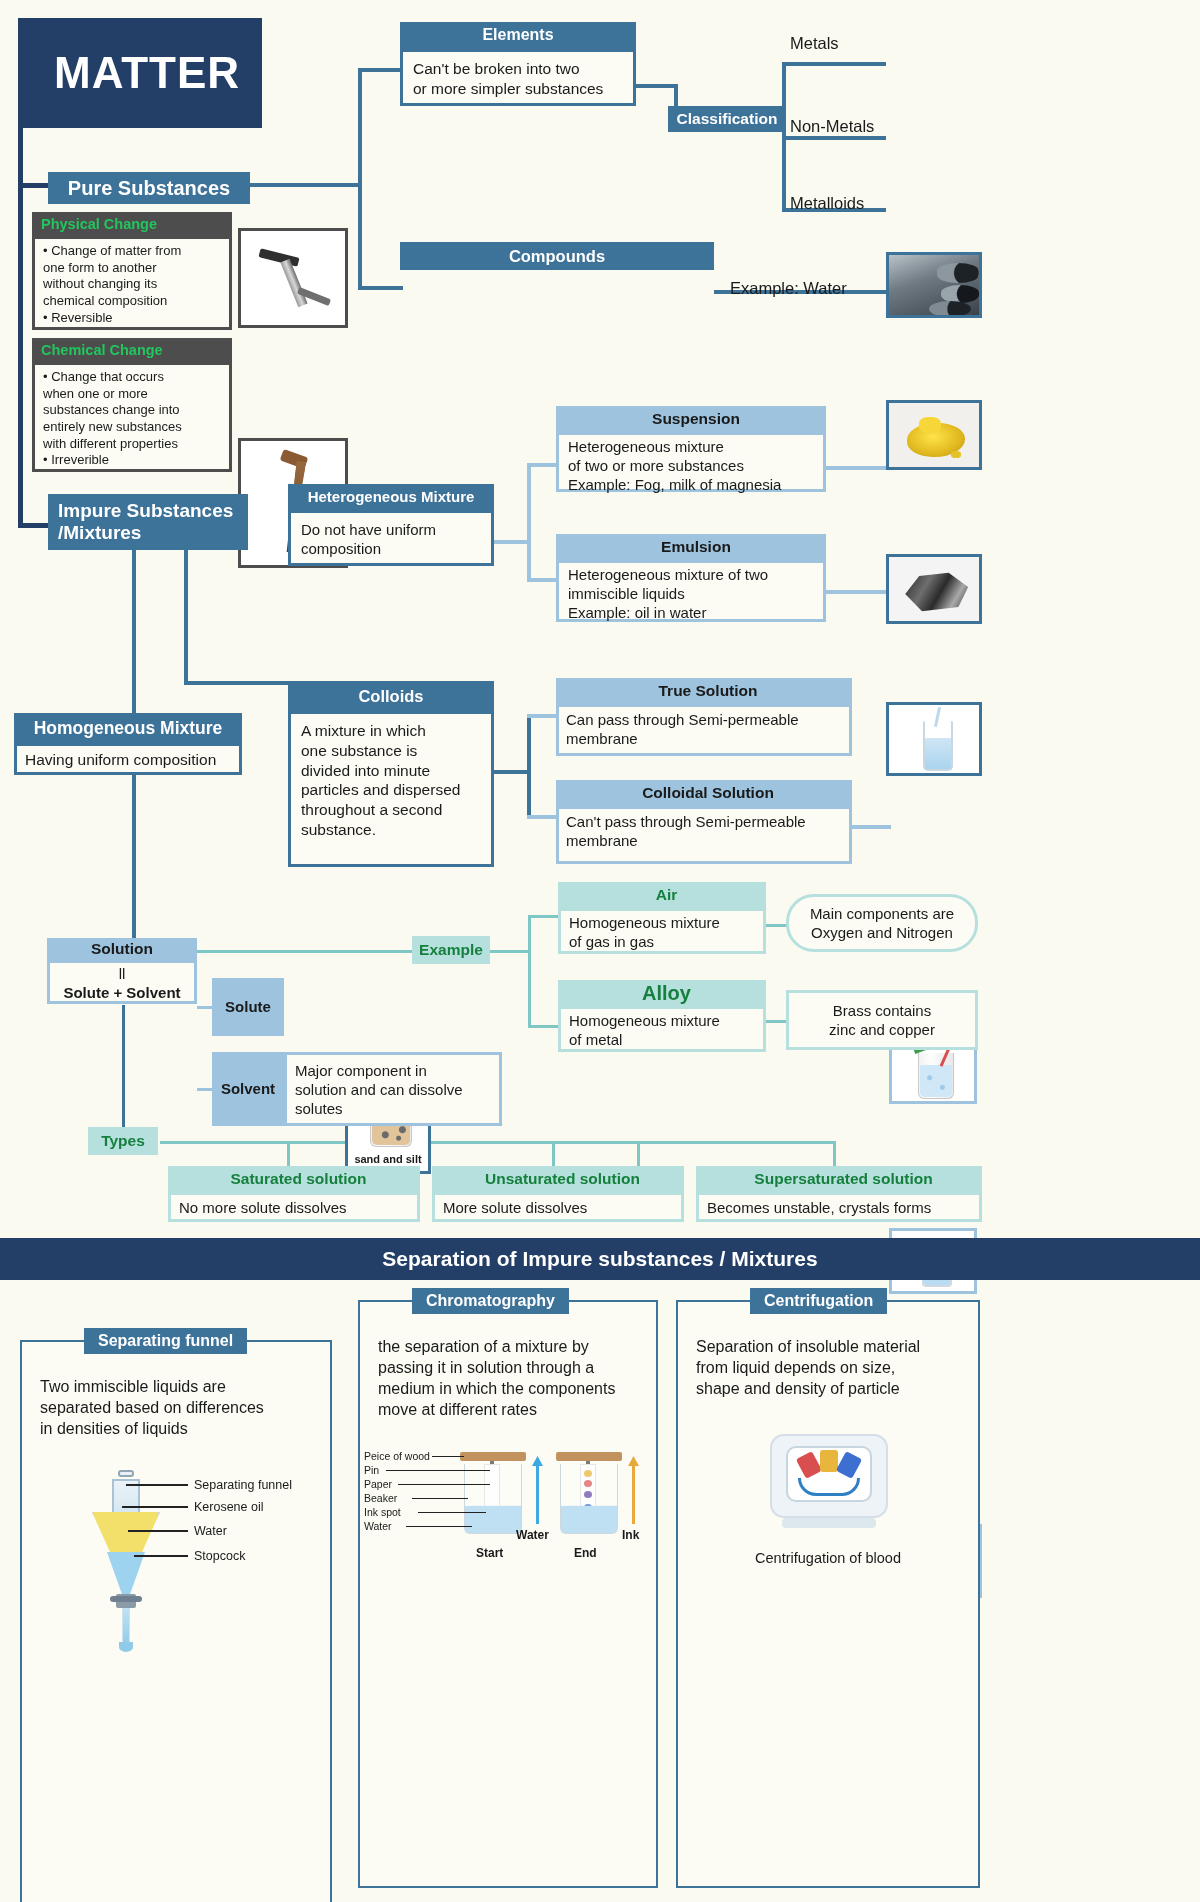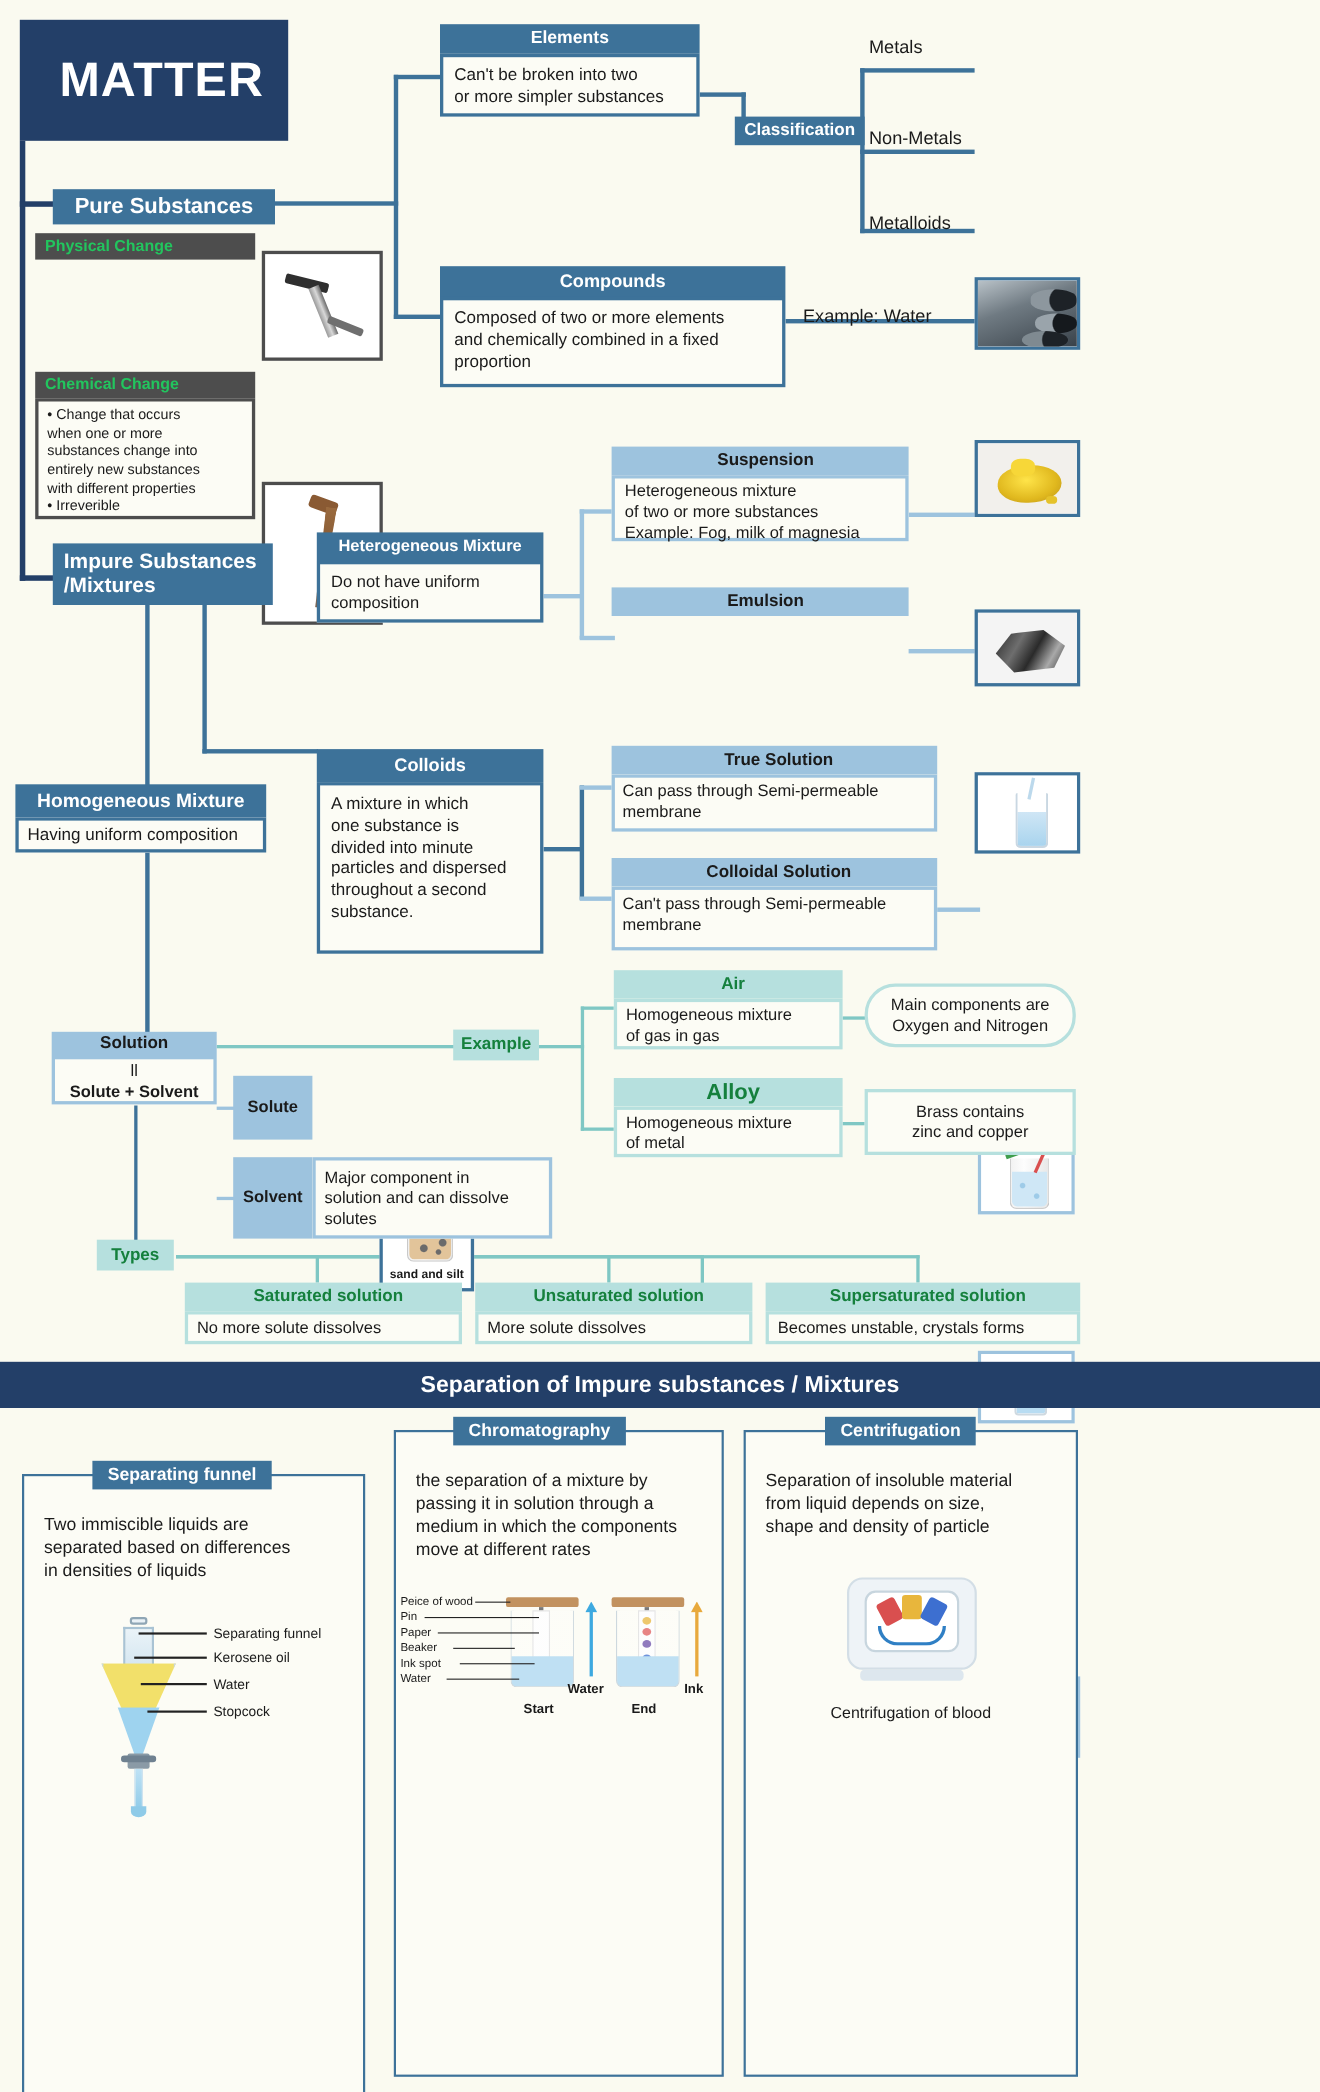--- a/index.html
+++ b/index.html
@@ -142,20 +142,25 @@
 <div class="ln-teal abs" style="left:552px; top:1141px; width:3px; height:25px;"></div>
 <div class="ln-teal abs" style="left:833px; top:1141px; width:3px; height:25px;"></div>
 <div class="ln-teal abs" style="left:160px; top:1141px; width:676px; height:3px;"></div>
 
 <div class="abs" id="matter-title" style="left:18px; top:18px; width:244px; height:110px;">MATTER</div>
 
 <div class="abs hdr hdr-dark" style="left:48px; top:172px; width:202px; height:32px; font-size:20px;">Pure Substances</div>
 
 <div class="abs" style="left:32px; top:212px; width:200px; height:118px;">
   <div class="hdr hdr-grey" style="height:24px; font-size:14.5px; padding-left:9px; justify-content:flex-start;">Physical Change</div>
+  <div class="body-box grey" style="height:94px; font-size:13px; white-space:pre-line; padding:4px 8px;">• Change of matter from
+   one form to another
+   without changing its
+   chemical composition
+• Reversible</div>
 </div>
 
 <div class="abs imgframe grey" style="left:238px; top:228px; width:110px; height:100px;">
   <div class="abs" style="left:16px; top:18px; width:80px; height:66px;">
     <div class="abs" style="left:2px; top:4px; width:40px; height:9px; background:#2f2f2f; transform:rotate(14deg); border-radius:2px;"></div>
     <div class="abs" style="left:32px; top:10px; width:10px; height:48px; background:linear-gradient(to right,#9a9a9a,#d8d8d8,#6b6b6b); transform:rotate(-22deg);"></div>
     <div class="abs" style="left:40px; top:44px; width:34px; height:7px; background:#6f6f6f; transform:rotate(22deg); border-radius:2px;"></div>
   </div>
 </div>
 
@@ -202,23 +207,20 @@
   <div class="abs" style="left:62px; top:48px; width:10px; height:7px; background:#e5c22a; border-radius:40%;"></div>
 </div>
 
 <div class="abs imgframe" style="left:886px; top:188px; width:96px; height:70px;">
   <div class="abs" style="left:0;top:0;width:100%;height:100%;background:#f4f4f4;"></div>
   <div class="abs" style="left:12px; top:14px; width:70px; height:42px; background:linear-gradient(120deg,#1a1a1a,#6e6e6e 35%,#2a2a2a 55%,#a9a9a9 75%,#1c1c1c); clip-path: polygon(6% 55%,26% 12%,68% 4%,96% 38%,82% 86%,30% 96%);"></div>
 </div>
 
 <div class="abs" style="left:400px; top:242px; width:314px; height:110px;">
   <div class="hdr hdr-dark" style="height:28px; font-size:16.5px;">Compounds</div>
-  <div class="body-box" style="height:82px; font-size:15.5px; white-space:pre-line;">Composed of two or more elements
-and chemically combined in a fixed
-proportion</div>
 </div>
 
 <div class="abs plain" style="left:730px; top:278px; font-size:16.5px;">Example: Water</div>
 
 <div class="abs imgframe" style="left:886px; top:266px; width:96px; height:74px;">
   <div class="abs" style="left:0;top:0;width:100%;height:100%;background:#ffffff;"></div>
   <div class="abs" style="left:34px; top:16px; width:30px; height:50px; border:2px solid #c9d7e2; border-top:none; background:linear-gradient(to bottom,rgba(255,255,255,0.2) 35%,#cfe6f5 36%,#a9d4ee); border-radius:2px 2px 5px 5px;"></div>
   <div class="abs" style="left:47px; top:2px; width:3px; height:20px; background:#bcd9ec; transform:rotate(12deg);"></div>
 </div>
 
@@ -257,20 +259,23 @@
   <div class="abs beaker" style="left:26px; top:12px; width:36px; height:46px;">
     <div class="bk-glass"></div>
     <div class="bk-fill" style="height:32px; background:radial-gradient(circle at 30% 40%,#9ecbe8 2px,transparent 3px), radial-gradient(circle at 70% 70%,#9ecbe8 2px,transparent 3px), #cfe7f6;"></div>
   </div>
   <div class="abs" style="left:52px; top:4px; width:3px; height:22px; background:#d94f4f; transform:rotate(24deg);"></div>
   <div class="abs" style="left:22px; top:6px; width:18px; height:4px; background:#3f9e4d; transform:rotate(-20deg);"></div>
 </div>
 
 <div class="abs" style="left:556px; top:534px; width:270px; height:88px;">
   <div class="hdr hdr-light" style="height:26px; font-size:15.5px; padding-left:10px;">Emulsion</div>
+  <div class="body-box lt" style="height:62px; font-size:15px; white-space:pre-line; padding:2px 9px;">Heterogeneous mixture of two
+immiscible liquids
+Example: oil in water</div>
 </div>
 
 <div class="abs imgframe" style="left:889px; top:560px; width:88px; height:66px; border-color:#9dc3de;">
   <div class="abs" style="left:0;top:0;width:100%;height:100%;background:#fff;"></div>
   <div class="abs" style="left:30px; top:8px; width:30px; height:48px; border:2px solid #cfd9e0; border-top:none; border-radius:2px 2px 4px 4px; overflow:hidden;">
     <div class="abs" style="left:0;top:6px;width:100%;height:18px;background:#e9cf5a;"></div>
     <div class="abs" style="left:0;bottom:0;width:100%;height:24px;background:#b8dcf2;"></div>
   </div>
 </div>
 

